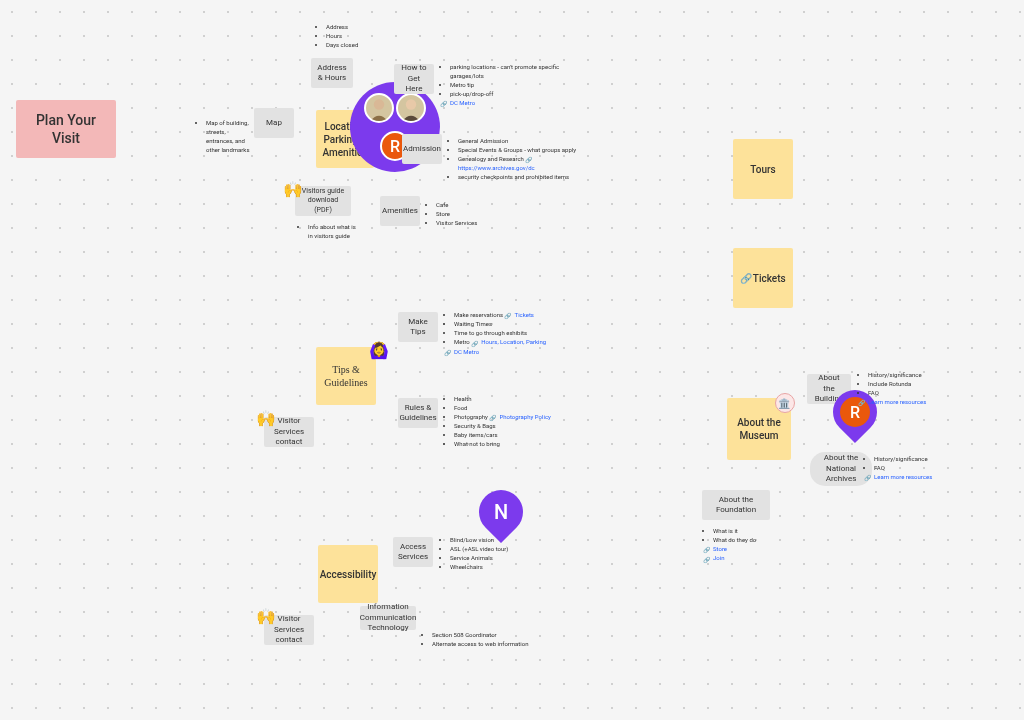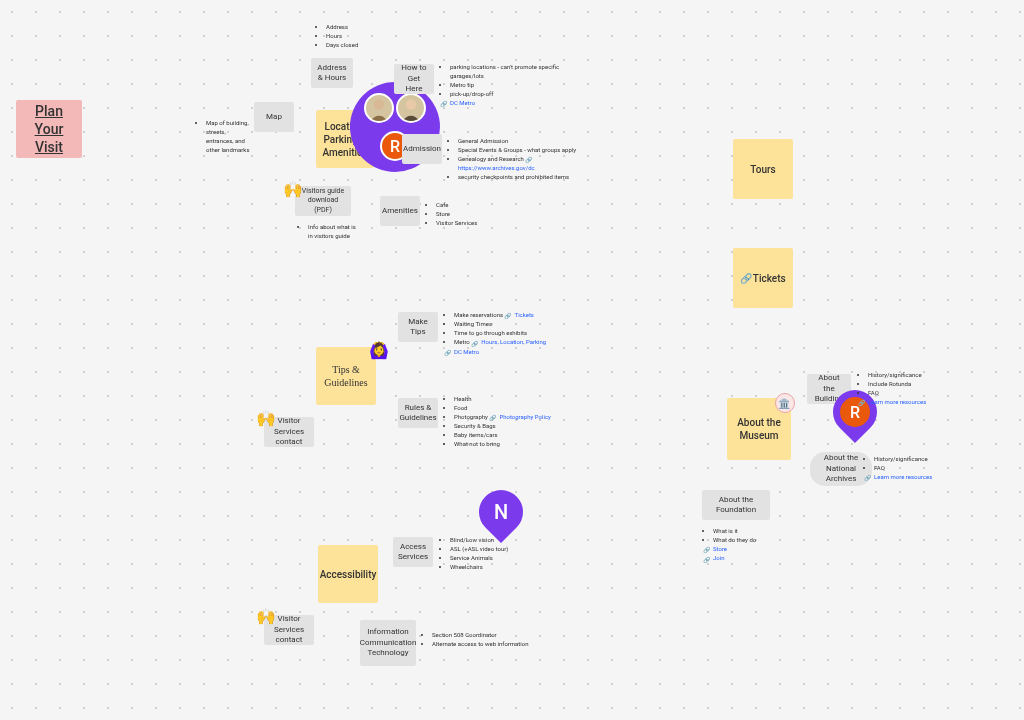--- a/index.html
+++ b/index.html
@@ -114,36 +114,36 @@
   background: #fce7e7;
   border: 1px solid #e8a5a5;
   font-size: 10px;
   display:flex;align-items:center;justify-content:center;
 }
 </style>
 </head>
 <body>
 <div class="canvas">
 
-<div class="node sticky-pink" style="left:16px;top:100px;width:66px;height:58px;text-decoration:underline;">Plan Your Visit</div>
+<div class="node sticky-pink" style="left:16px;top:100px;width:100px;height:58px;">Plan Your Visit</div>
 
 <div class="node sticky-yellow" style="left:316px;top:110px;width:58px;height:58px;">Location, Parking &amp; Amenities</div>
 <div class="avatar-cluster" style="left:350px;top:82px;">
   <div class="av"><svg viewBox="0 0 30 30">
           <circle cx="15" cy="11" r="6" fill="#d9b896"></circle>
           <path d="M5 30 Q15 18 25 30" fill="#8b6f47"></path>
         </svg></div>
   <div class="av"><svg viewBox="0 0 30 30">
           <circle cx="15" cy="11" r="6" fill="#e8c9a8"></circle>
           <path d="M5 30 Q15 18 25 30" fill="#5a4a3a"></path>
         </svg></div>
   <div class="av or">R</div>
 </div>
 
-<div class="node sticky-gray" style="left:254px;top:102px;width:40px;height:30px;">Map</div>
+<div class="node sticky-gray" style="left:254px;top:108px;width:40px;height:30px;">Map</div>
 <div class="bullets" style="left:196px;top:118px;width:56px;">
       <ul>
         <li>Map of building, streets, entrances, and other landmarks</li>
       </ul>
     </div>
 
 <div class="node sticky-gray" style="left:311px;top:58px;width:42px;height:30px;">Address &amp; Hours</div>
 <div class="bullets" style="left:316px;top:22px;width:60px;">
       <ul>
         <li>Address</li>
@@ -228,21 +228,21 @@
 <div class="node sticky-gray" style="left:393px;top:537px;width:40px;height:30px;">Access Services</div>
 <div class="bullets" style="left:440px;top:535px;width:100px;">
       <ul>
         <li>Blind/Low vision</li>
         <li>ASL (+ASL video tour)</li>
         <li>Service Animals</li>
         <li>Wheelchairs</li>
       </ul>
     </div>
 
-<div class="node sticky-gray" style="left:360px;top:620px;width:56px;height:46px;">Information Communication Technology</div>
+<div class="node sticky-gray" style="left:360px;top:606px;width:56px;height:24px;">Information Communication Technology</div>
 <div class="bullets" style="left:422px;top:630px;width:120px;">
       <ul>
         <li>Section 508 Coordinator</li>
         <li>Alternate access to web information</li>
       </ul>
     </div>
 
 <div class="node sticky-gray" style="left:264px;top:615px;width:50px;height:30px;">Visitor Services contact</div>
 <div class="reaction" style="left:256px;top:607px;">🙌</div>
 

